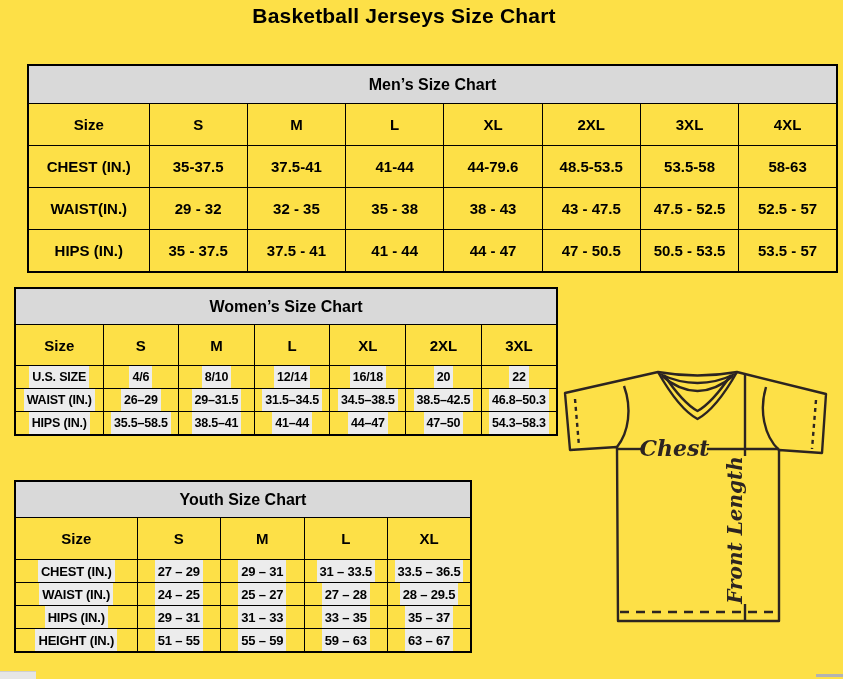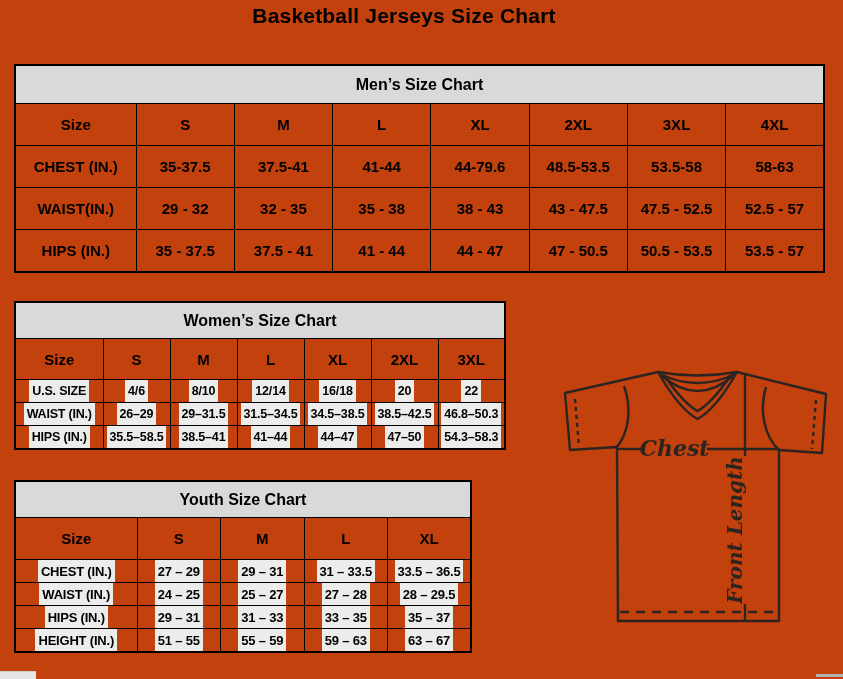--- a/index.html
+++ b/index.html
@@ -1,39 +1,39 @@
 <!DOCTYPE html>
 <html><head>
 <meta charset="utf-8">
 <style>
   html,body{margin:0;padding:0;background:#ffffff;}
   .canvas{
-    position:relative;width:843px;height:679px;overflow:hidden;background:#c2410c;
+    position:relative;width:843px;height:679px;overflow:hidden;background:#fde047;
     font-family:"Liberation Sans",sans-serif;color:#000;
   }
   .page-title{
     position:absolute;left:0;top:4px;width:808px;margin:0;
     text-align:center;font-size:21px;font-weight:bold;letter-spacing:0.2px;
   }
   table.size-table{
     position:absolute;border-collapse:collapse;table-layout:fixed;
     border:2px solid #000;
   }
   table.size-table td{
     border:1.5px solid #000;text-align:center;vertical-align:middle;
     font-weight:bold;overflow:hidden;white-space:nowrap;
   }
   td.cap{background:#d9d9d9;font-size:16px;}
   
-  table.men{left:14px;top:64px;width:811px;}
+  table.men{left:27px;top:64px;width:811px;}
   table.men td.cap{height:35px;}
   table.men tr.szrow td{height:39px;font-size:15px;}
   table.men tr.data td{height:39px;font-size:15px;}
   
-  table.women{left:14px;top:301px;width:492px;}
+  table.women{left:14px;top:287px;width:544px;}
   table.women td.cap{height:33px;}
   table.women tr.szrow td{height:38px;font-size:15px;}
   table.women tr.data td{height:20px;font-size:12.5px;letter-spacing:-0.2px;}
   
   table.youth{left:14px;top:480px;width:458px;}
   table.youth td.cap{height:33px;}
   table.youth tr.szrow td{height:39px;font-size:15px;}
   table.youth tr.data td{height:20px;font-size:13px;letter-spacing:-0.2px;}
   
   table.hl tr.data td span{background:#ececec;padding:15px 3px;}

